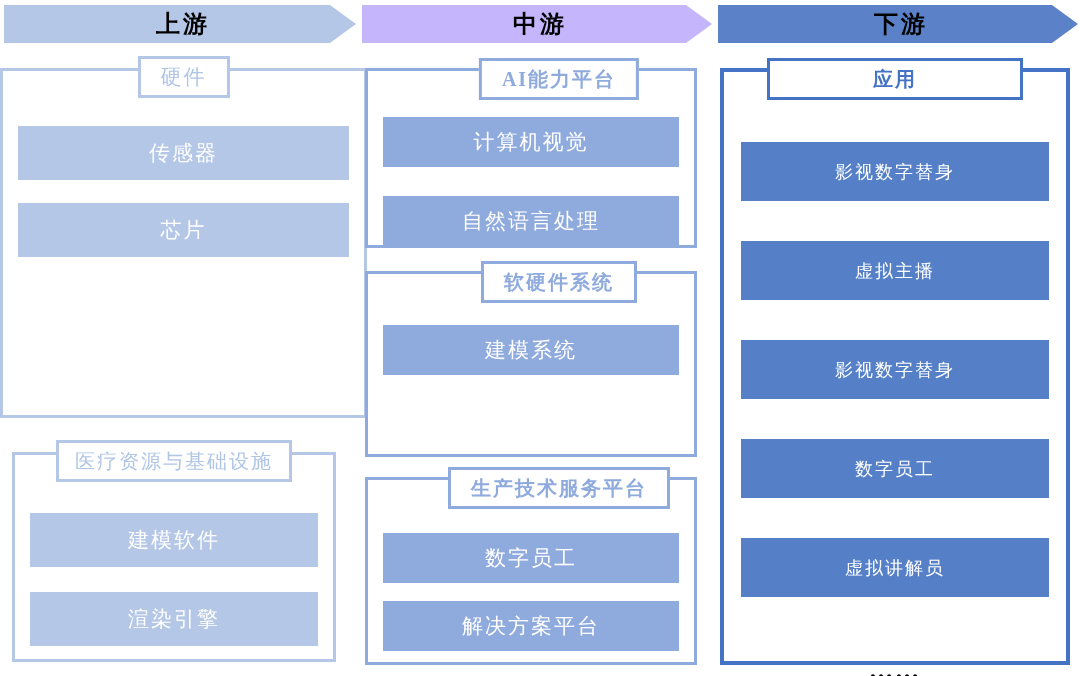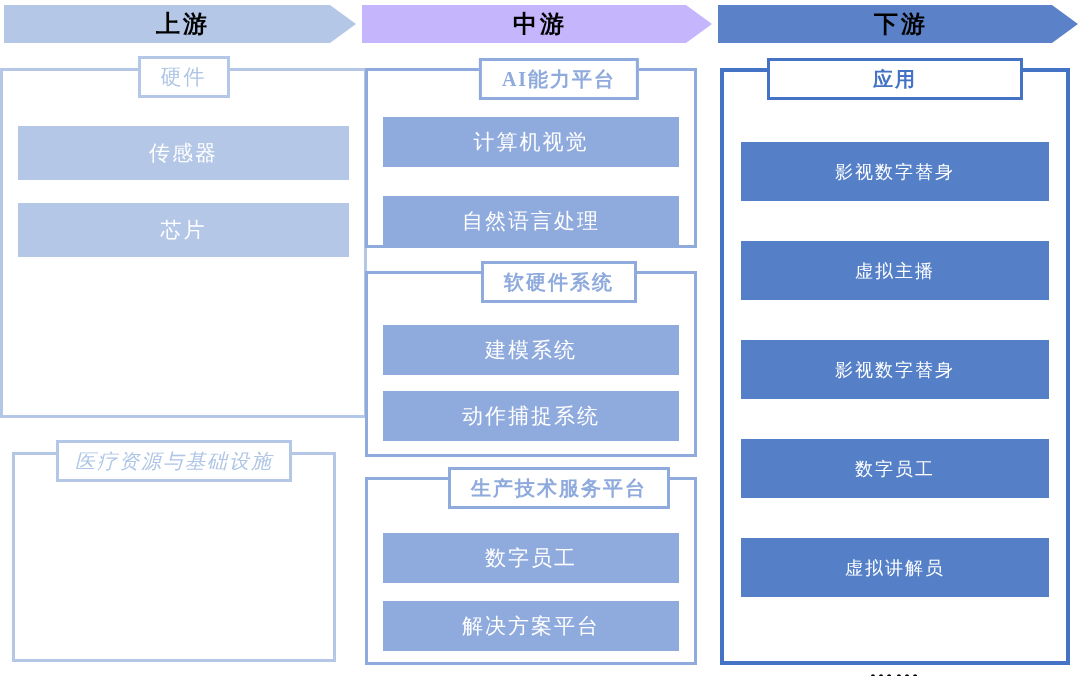--- a/index.html
+++ b/index.html
@@ -38,21 +38,21 @@
     color:#ffffff;letter-spacing:2px;
   }
   .g-light .item{background:#B4C7E7;height:54px;font-size:21px;}
   .g-mid .item{background:#8FAADC;height:50px;font-size:21px;}
   .g-dark .item{background:#5580C8;height:59px;font-size:18px;}
   
   #g-hardware{left:0;top:68px;width:367px;height:350px;}
   #g-hardware .items{top:55px;gap:23px;}
   #g-basesoft{left:12px;top:452px;width:324px;height:210px;}
   #g-basesoft .items{top:58px;gap:25px;}
-  #g-basesoft .group-header{padding:0 16px;font-size:20px;font-style:italic;}
+  #g-basesoft .group-header{padding:0 16px;font-size:20px;}
   #g-ai{left:365px;top:68px;width:332px;height:180px;}
   #g-ai .items{top:46px;gap:29px;}
   #g-system{left:365px;top:271px;width:332px;height:186px;}
   #g-system .items{top:51px;gap:16px;}
   #g-prodtech{left:365px;top:477px;width:332px;height:188px;}
   #g-prodtech .items{top:53px;gap:18px;}
   #g-app{left:720px;top:68px;width:350px;height:597px;}
   #g-app .items{top:70px;gap:40px;left:17px;right:17px;}
   .ellipsis{
     margin-top:16px;display:flex;align-items:center;justify-content:center;
@@ -77,35 +77,38 @@
   <div class="group g-light" id="g-hardware">
     <div class="group-header">硬件</div>
     <div class="items">
       <div class="item">传感器</div>
       <div class="item">芯片</div>
     </div>
   </div>
 
   <div class="group g-light" id="g-basesoft">
     <div class="group-header">医疗资源与基础设施</div>
+    <div class="items">
+      <div class="item">建模软件</div>
+      <div class="item">渲染引擎</div>
+    </div>
   </div>
 
   <div class="group g-mid" id="g-ai">
     <div class="group-header">AI能力平台</div>
     <div class="items">
       <div class="item">计算机视觉</div>
       <div class="item">自然语言处理</div>
     </div>
   </div>
 
   <div class="group g-mid" id="g-system">
     <div class="group-header">软硬件系统</div>
     <div class="items">
       <div class="item">建模系统</div>
-      <div class="item">动作捕捉系统</div>
     </div>
   </div>
 
   <div class="group g-mid" id="g-prodtech">
     <div class="group-header">生产技术服务平台</div>
     <div class="items">
       <div class="item">数字员工</div>
       <div class="item">解决方案平台</div>
     </div>
   </div>

